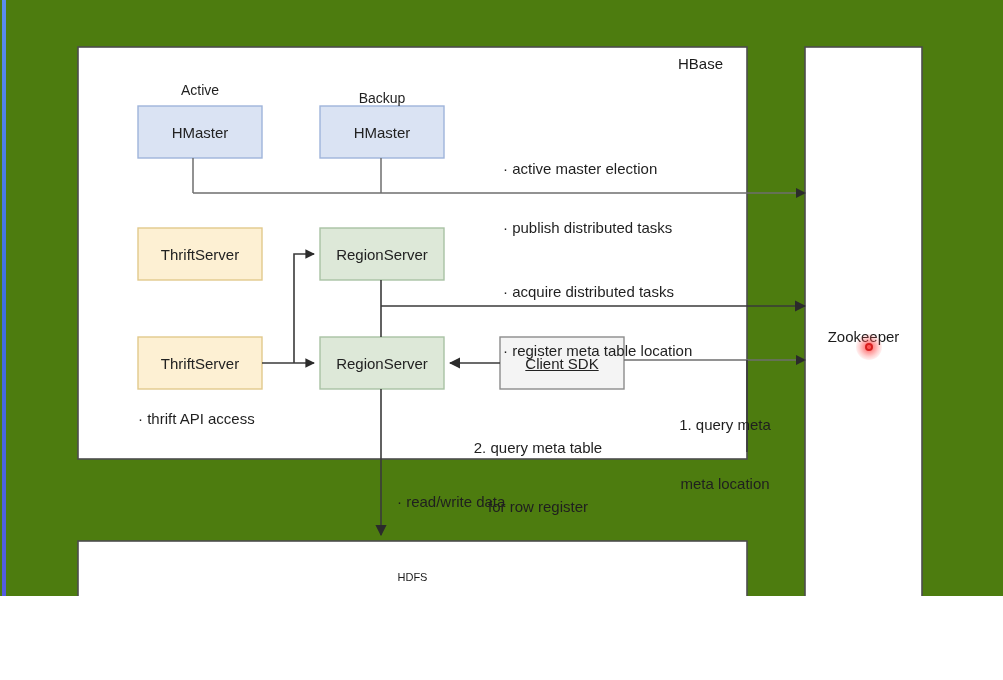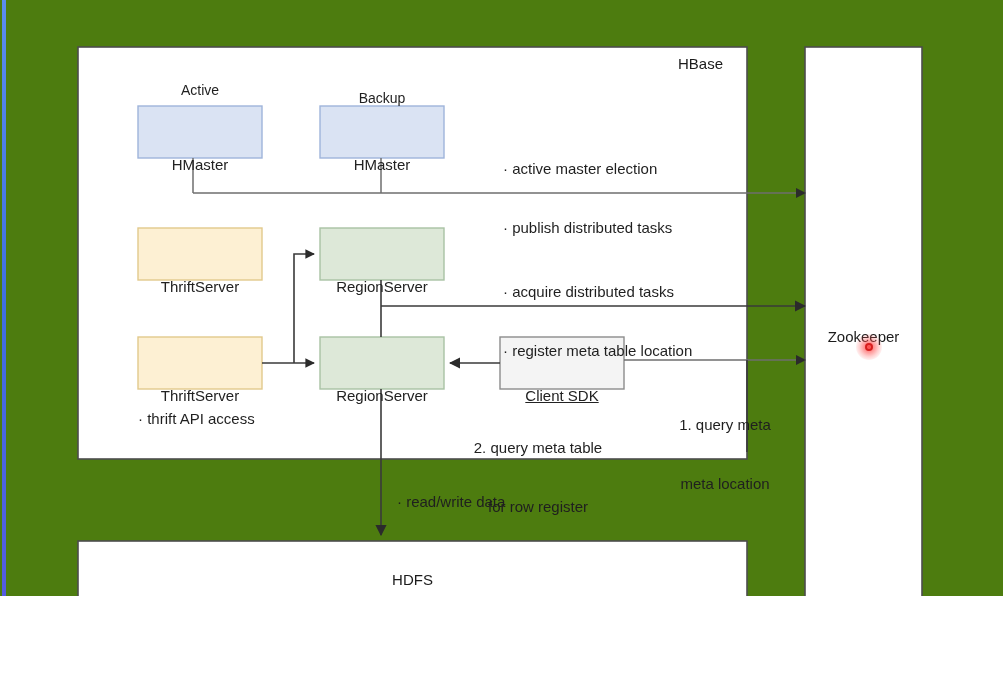--- a/index.html
+++ b/index.html
@@ -43,21 +43,20 @@
     line-height: 1.32;
   }
   .box-label {
     position: absolute;
     display: flex;
     align-items: center;
     justify-content: center;
     text-align: center;
     color: #222;
     font-size: 15px;
-    margin-top: 32px;
   }
   .caption {
     font-size: 14px;
     color: #1f1f1f;
   }
   .note {
     font-size: 15px;
     color: #1f1f1f;
   }
   .note-line { display: block; }
@@ -141,21 +140,21 @@
     <path d="M 624 360 L 805 360" fill="none" stroke="#6e6e6e" stroke-width="1.5" marker-end="url(#arrow)"></path>
     <path d="M 747 360 L 747 452" fill="none" stroke="#3a3a3a" stroke-width="1.6"></path>
 
     <path d="M 381 389 L 381 535" fill="none" stroke="#3a3a3a" stroke-width="1.6" marker-end="url(#arrow)"></path>
   </svg>
 
   <div class="lbl" style="left:678px; top:54px; font-size:15px;">HBase</div>
 
   <div class="lbl" style="left:805px; top:327px; width:117px; text-align:center; font-size:15px;">Zookeeper</div>
 
-  <div class="lbl" style="left:78px; top:570px; width:669px; text-align:center; font-size:15px;">HDFS</div>
+  <div class="lbl" style="left:78px; top:570px; width:669px; text-align:center; font-size:11px;">HDFS</div>
 
   <div class="lbl caption" style="left:138px; top:81px; width:124px; text-align:center;">Active</div>
   <div class="lbl caption" style="left:320px; top:81px; width:124px; text-align:center;margin-top:8px;">Backup</div>
 
   <div class="box-label" style="left:138px; top:106px; width:124px; height:52px;">HMaster</div>
   <div class="box-label" style="left:320px; top:106px; width:124px; height:52px;">HMaster</div>
 
   <div class="box-label" style="left:138px; top:228px; width:124px; height:52px;">ThriftServer</div>
   <div class="box-label" style="left:138px; top:337px; width:124px; height:52px;">ThriftServer</div>
 

